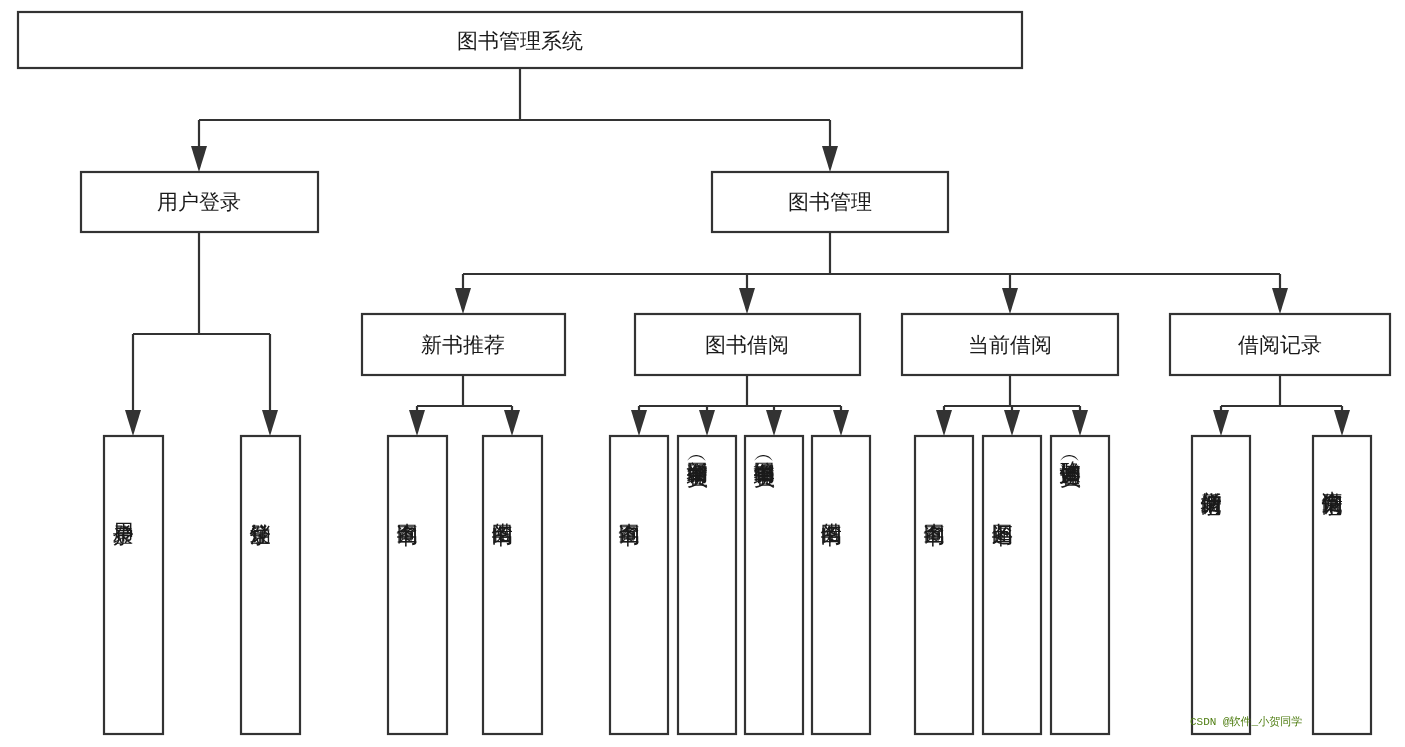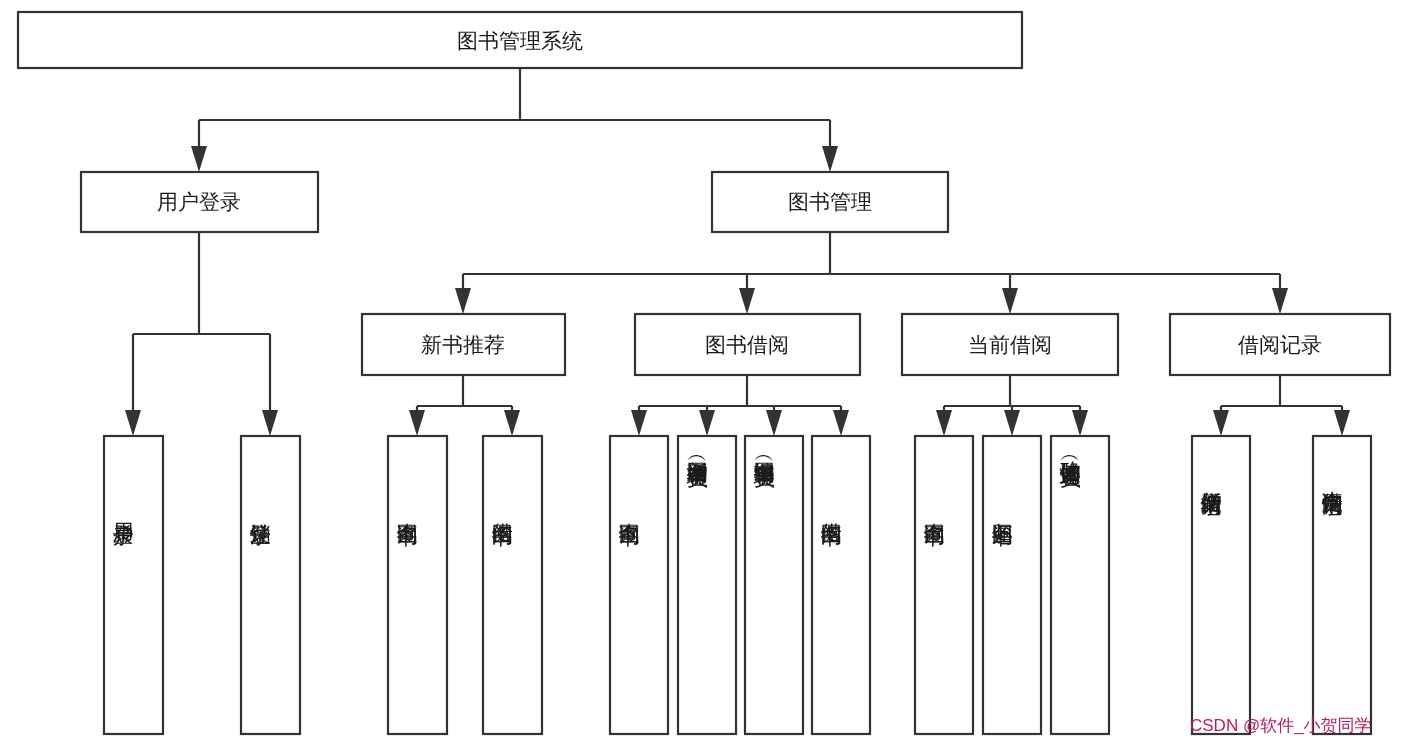--- a/index.html
+++ b/index.html
@@ -56,23 +56,23 @@
     font-size: 21px;
     line-height: 1.06;
     color: #1a1a1a;
     letter-spacing: 1px;
     white-space: nowrap;
     text-align: left;
     pointer-events: none;
   }
   .watermark {
     position: absolute;
-    font-family: Liberation Sans, sans-serif;
-    font-size: 17px;
-    color: #be185d;
+    font-family: Liberation Mono, monospace;
+    font-size: 11px;
+    color: #4d7c0f;
     white-space: nowrap;
     left: 1190px;
     top: 714px;
   }
 </style>
 </head>
 <body>
 
 <div id="diagram-root">
 

